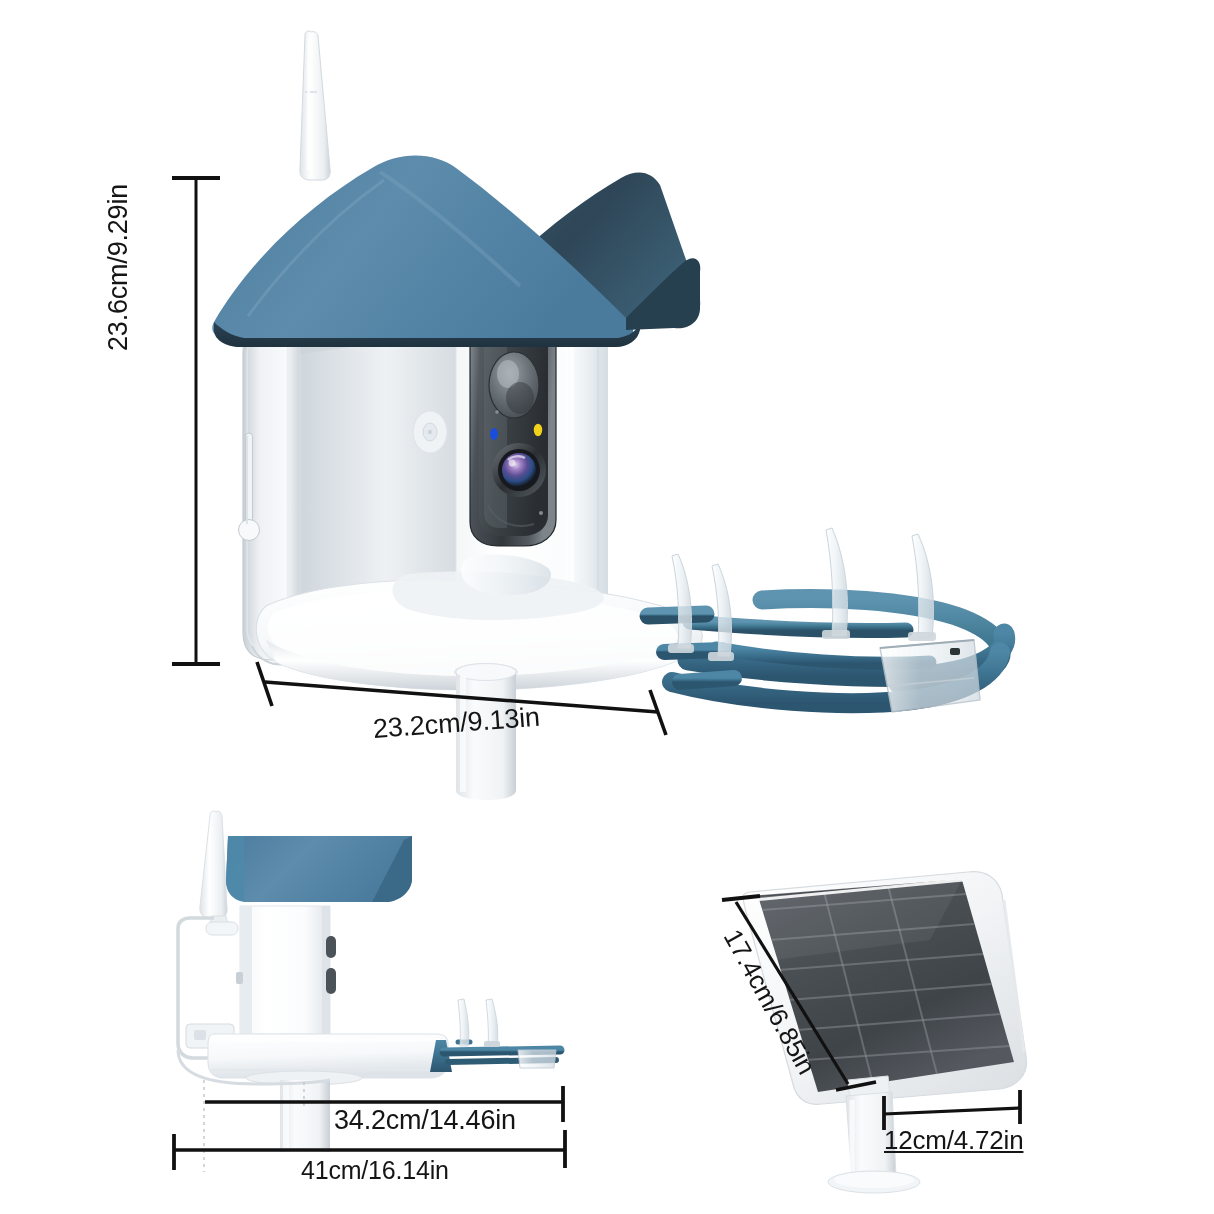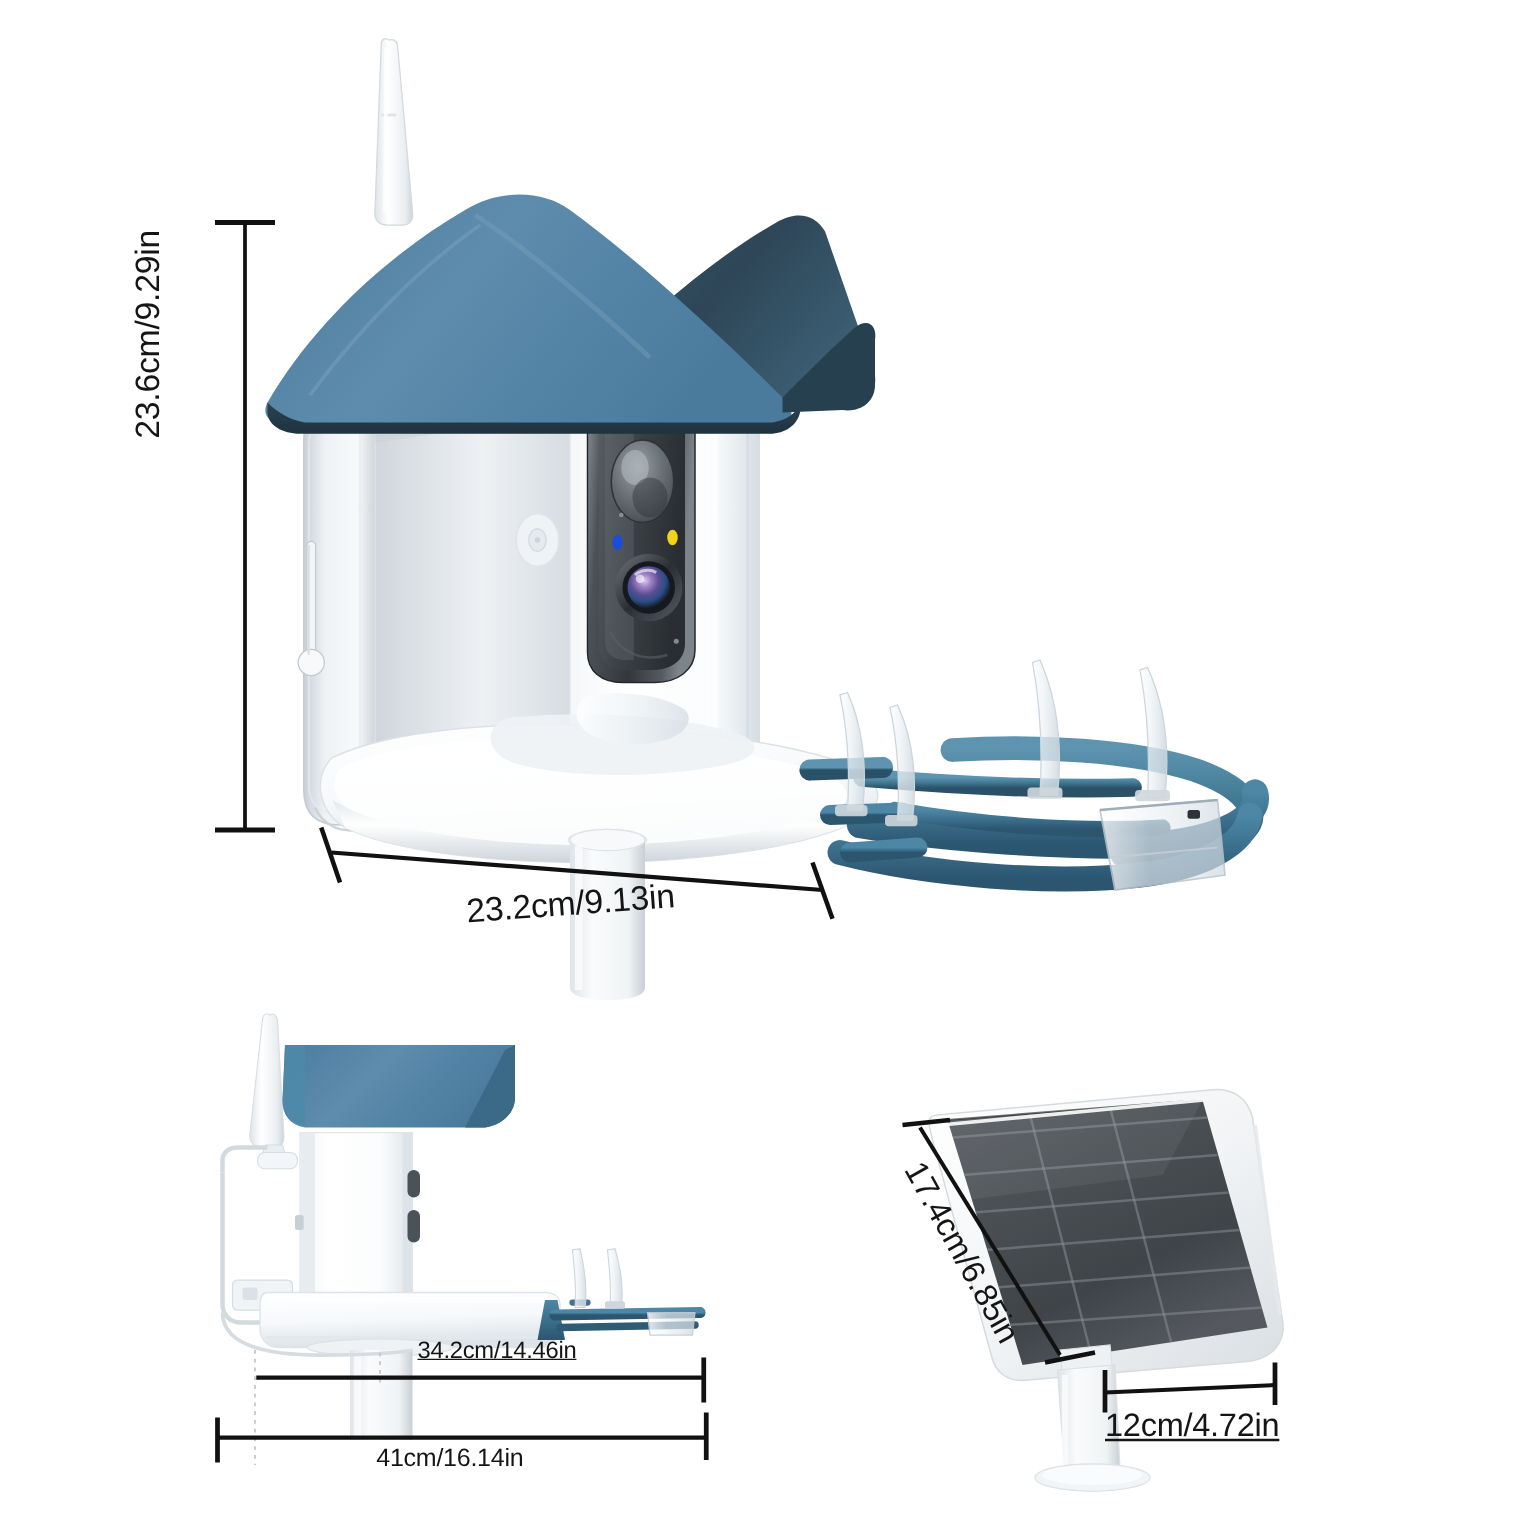--- a/index.html
+++ b/index.html
@@ -32,27 +32,26 @@
     transform: rotate(-90deg);
     transform-origin: left top;
   }
   #lbl-width {
     left: 372px; top: 714px;
     font-size: 27px;
     transform: rotate(-4.2deg);
     transform-origin: left top;
   }
   #lbl-depth {
-    left: 334px; top: 1070px;
-    font-size: 19px;
-    text-decoration: underline;
+    left: 334px; top: 1105px;
+    font-size: 27px;
   }
   #lbl-total {
     left: 301px; top: 1156px;
-    font-size: 20px;
+    font-size: 25px;
   }
   #lbl-solar-h {
     left: 744px; top: 924px;
     font-size: 26px;
     transform: rotate(61deg);
     transform-origin: left top;
   }
   #lbl-solar-w {
     left: 884px; top: 1125px;
     font-size: 26px;

